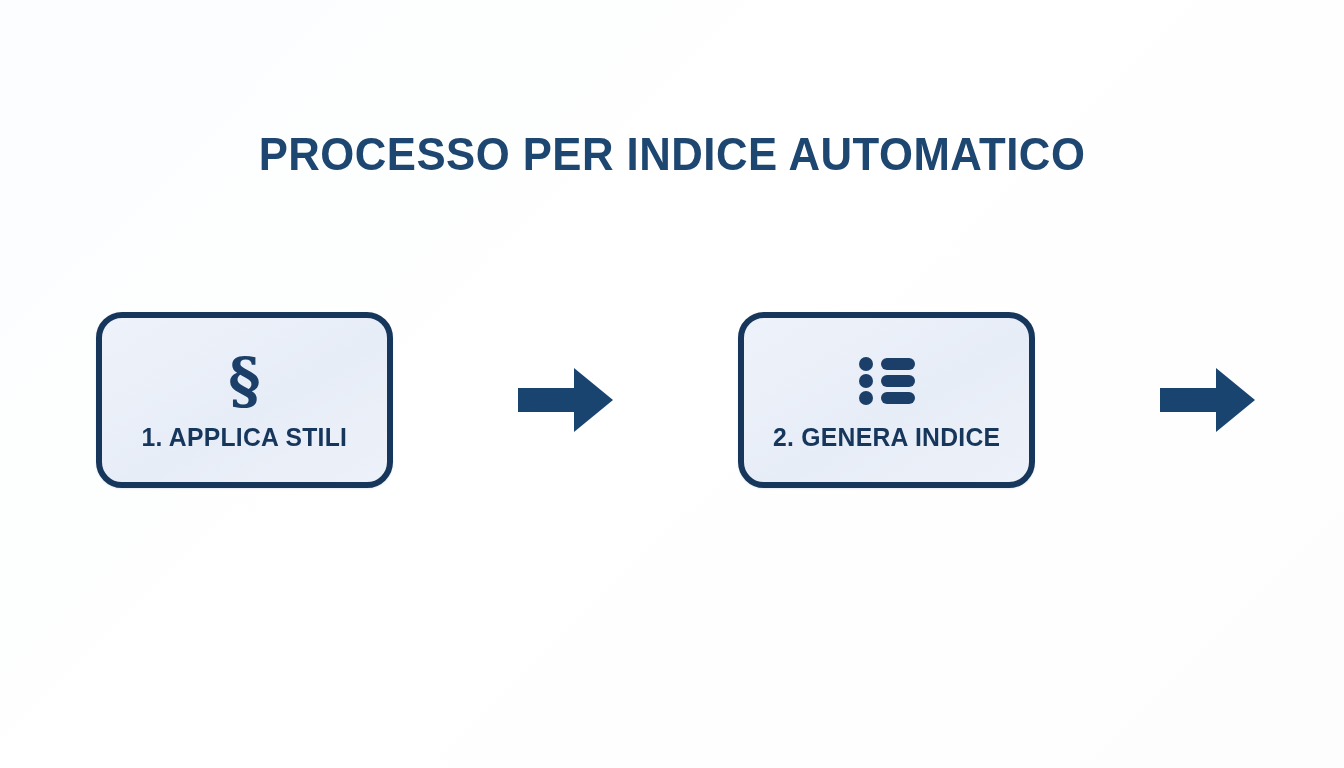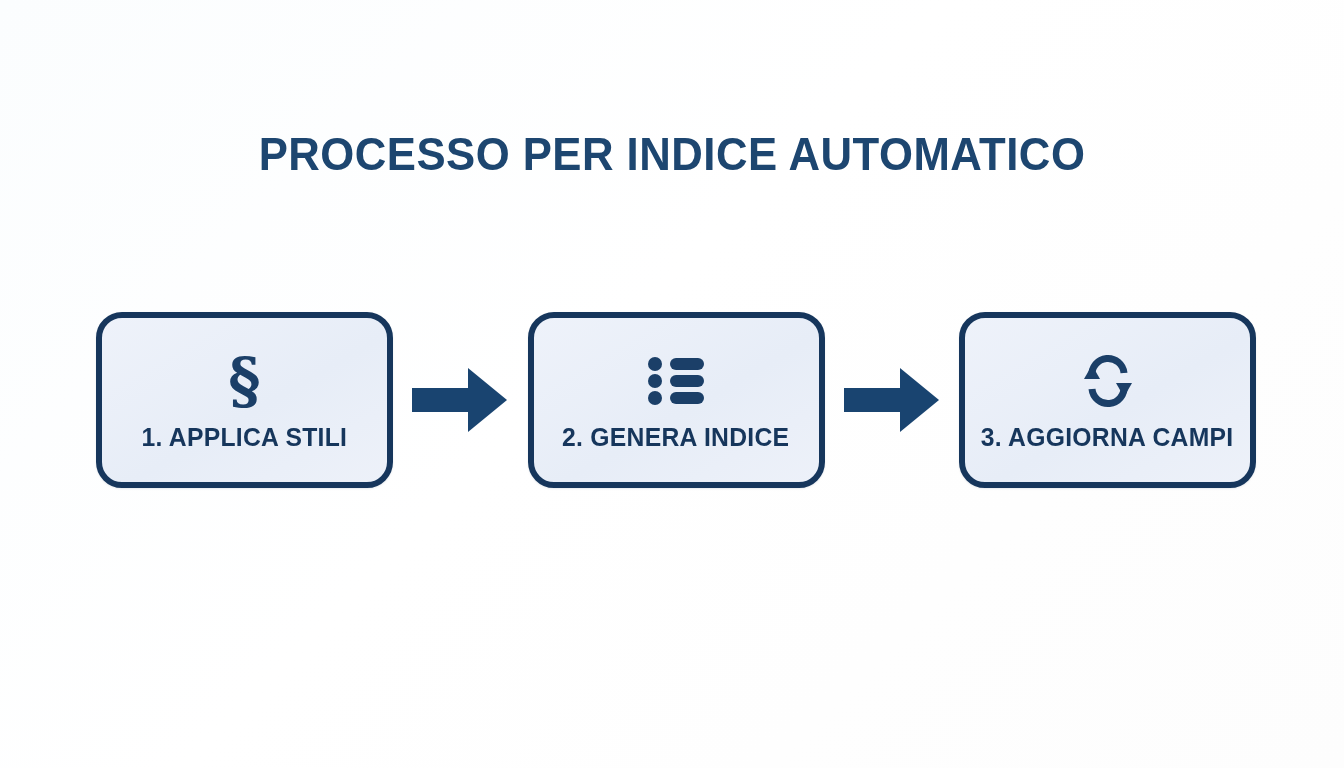--- a/index.html
+++ b/index.html
@@ -143,28 +143,15 @@
       </div>
       <div class="step-label">2. GENERA INDICE</div>
     </div>
 
     <div class="arrow-connector">
       <svg width="96" height="68" viewBox="0 0 96 68" aria-hidden="true">
         <path d="M0 22 H56 V2 L95 34 L56 66 V46 H0 Z" fill="#194470"></path>
       </svg>
     </div>
 
-    <div class="step-box">
-      <div class="step-icon">
-        <svg width="58" height="56" viewBox="0 0 58 56" aria-hidden="true">
-          <g fill="none" stroke="#1b3f68" stroke-width="7" stroke-linecap="butt">
-            <path d="M13 36 A16 16 0 0 0 45 33"></path>
-            <path d="M45 20 A16 16 0 0 0 13 23"></path>
-          </g>
-          <path d="M5 26 L13 12 L21 26 Z" fill="#1b3f68"></path>
-          <path d="M37 30 L45 44 L53 30 Z" fill="#1b3f68"></path>
-        </svg>
-      </div>
-      <div class="step-label">3. AGGIORNA CAMPI</div>
-    </div>
 
   </div>
 </div>
 
 </body></html>

